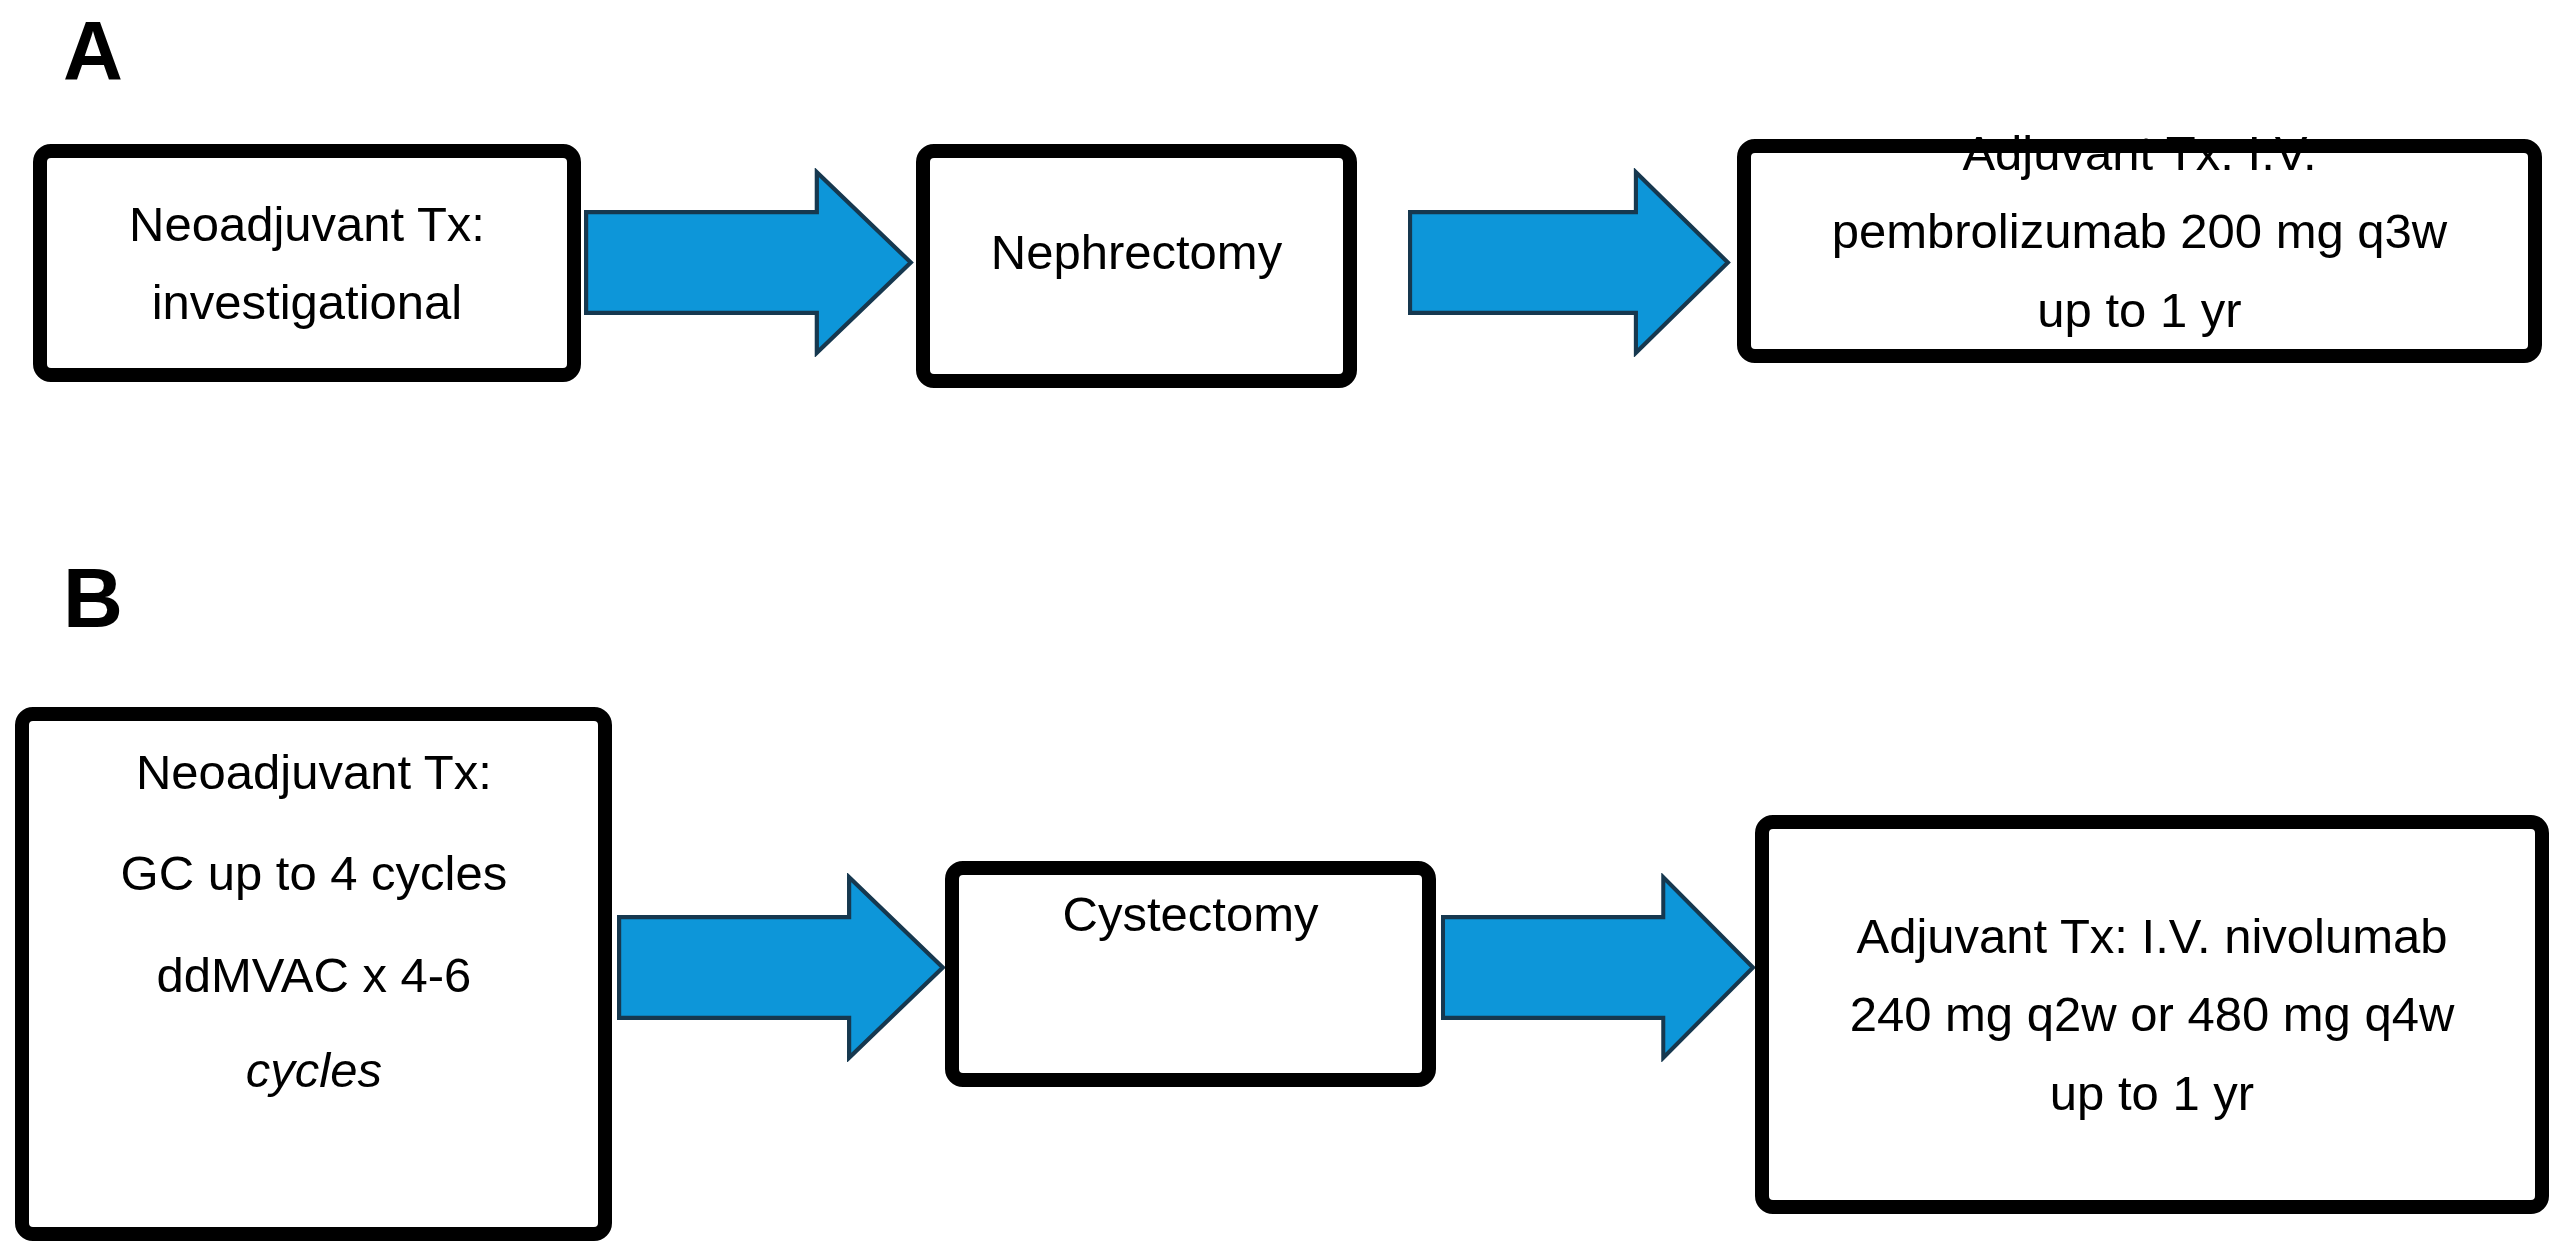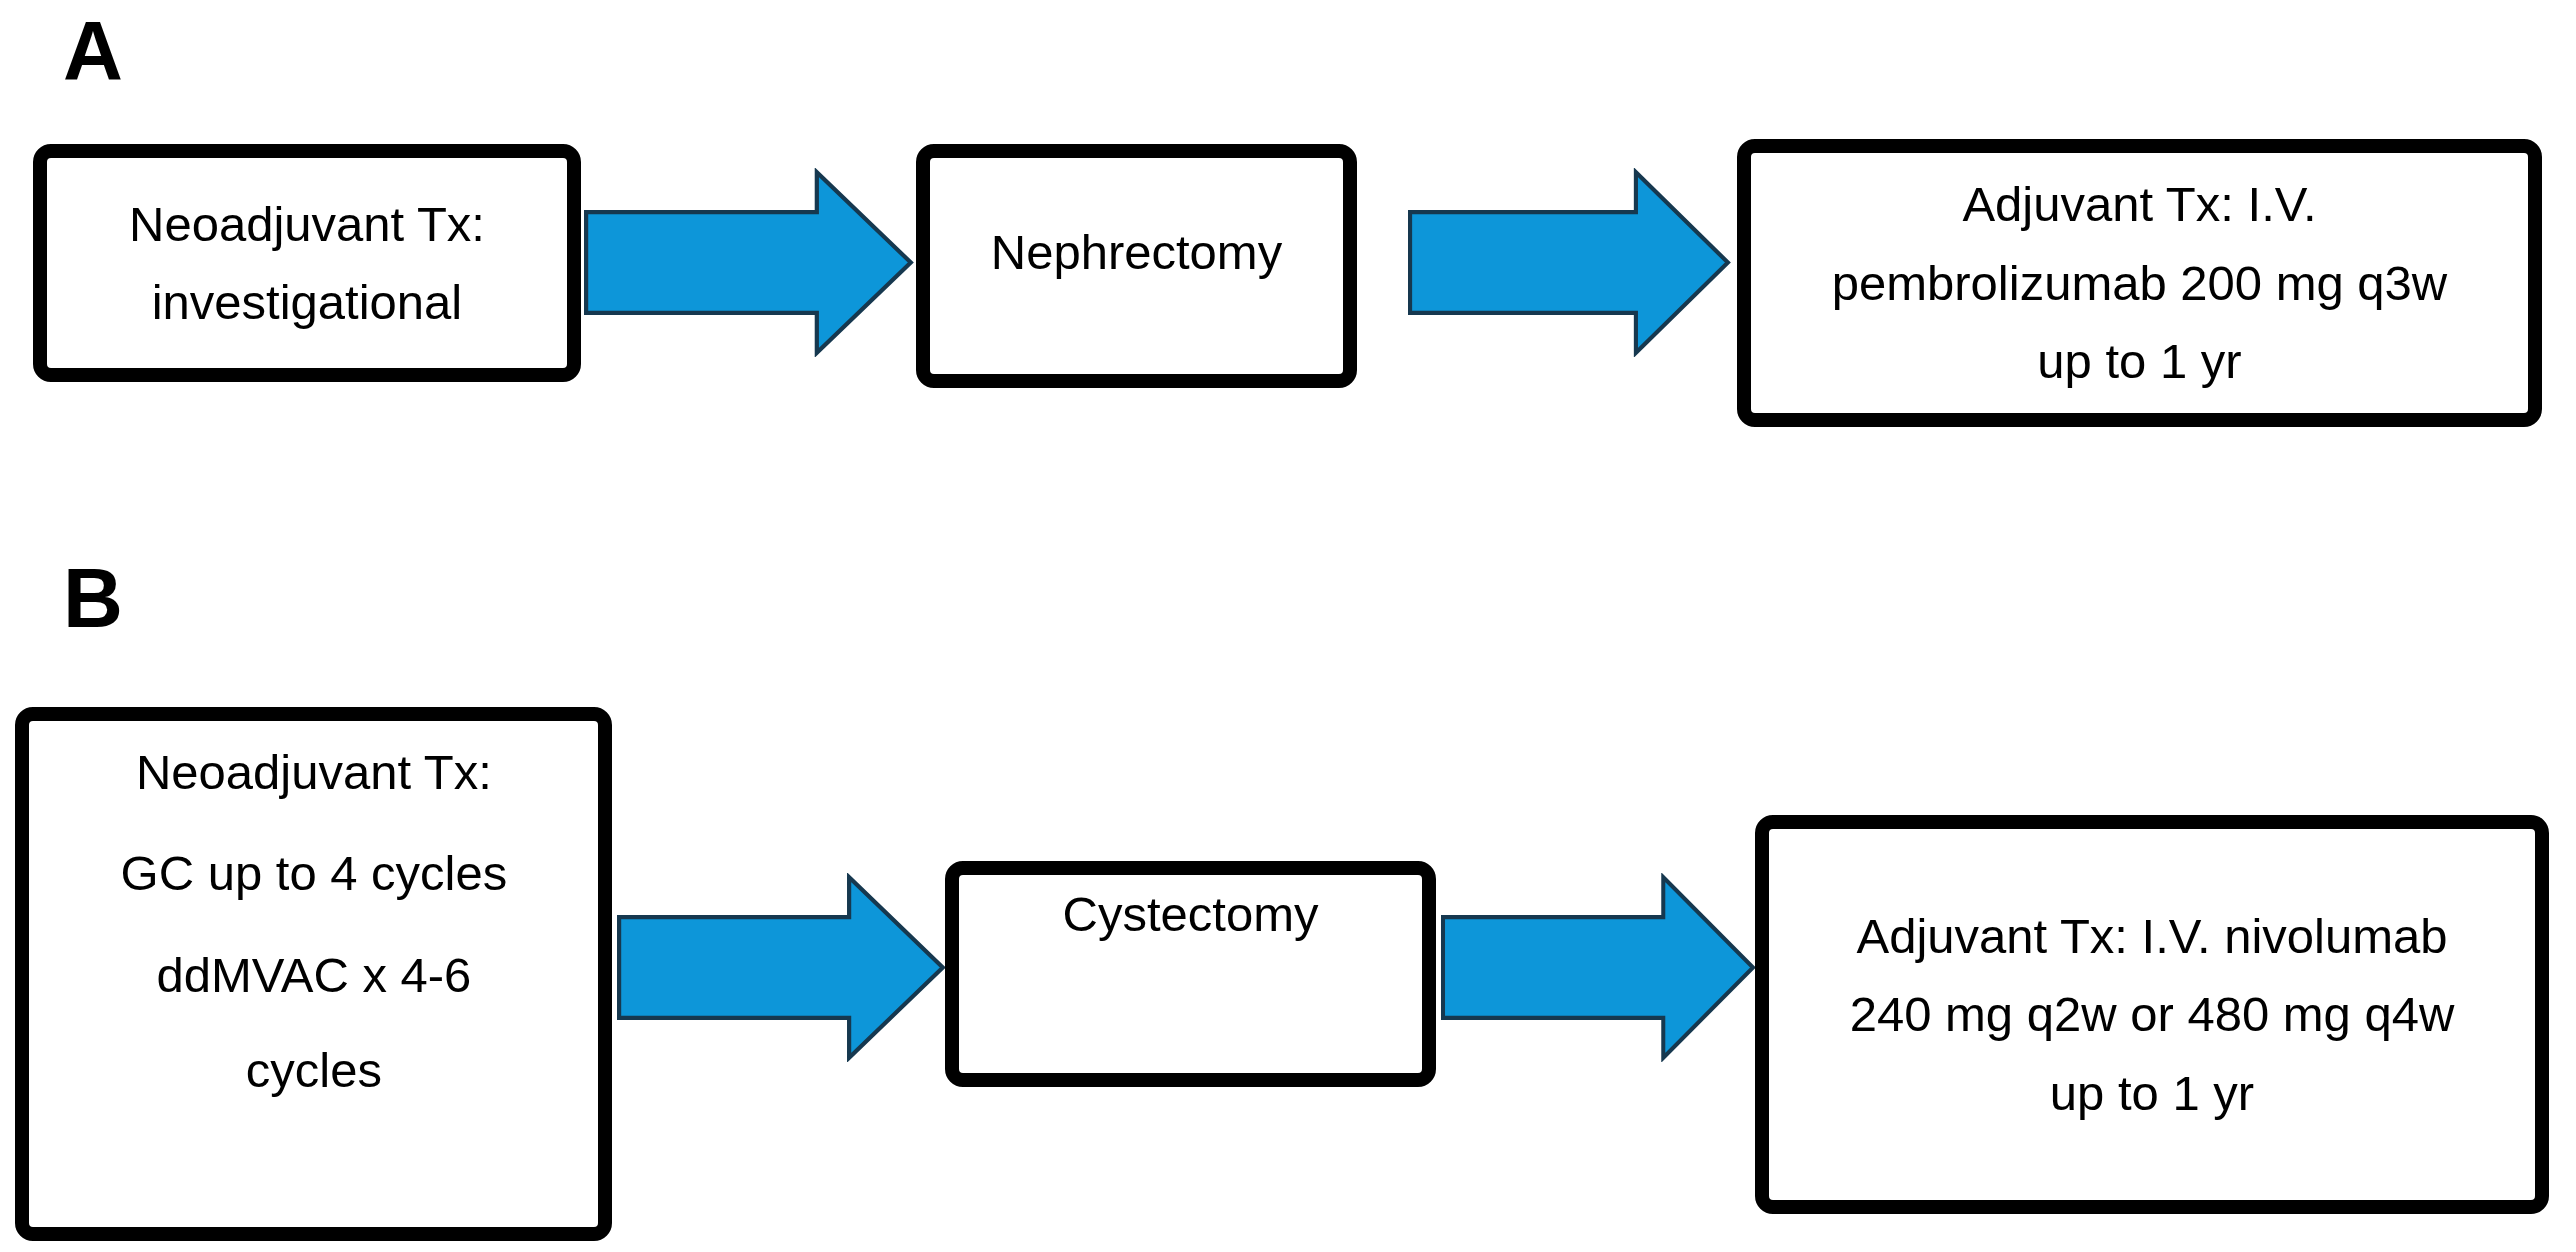--- a/index.html
+++ b/index.html
@@ -35,21 +35,21 @@
     text-align: center;
     font-size: 49px;
     line-height: 1.6;
   }
   .box.center-v { justify-content: center; }
   .box.top-v    { justify-content: flex-start; }
   .line { width: 100%; }
   
   .para-box { line-height: 1.3; padding-top: 19.6px; }
   .para-box .line { margin-bottom: 38px; }
-  .para-box .line.cont { margin-top: -7px; margin-bottom: 10px; }
+  .para-box .line.cont { margin-top: -7px; margin-bottom: 10px; font-style: italic; }
   .arrow {
     position: absolute;
   }
   .arrow polygon {
     fill: var(--arrow-fill, #0d96d9);
     stroke: var(--arrow-stroke, #16384f);
     stroke-width: 6;
     stroke-linejoin: miter;
   }
   .multiline-tight { line-height: 1.6; }
@@ -71,21 +71,21 @@
   </svg>
 
   <div class="box top-v" style="left:916px; top:144px; width:441px; height:244px; padding-top:55px;">
     <div class="line">Nephrectomy</div>
   </div>
 
   <svg class="arrow" style="left:1408px; top:168px;" width="324" height="189" viewBox="0 0 472 270" preserveAspectRatio="none">
     <polygon points="3,63 332,63 332,6 466,135 332,264 332,207 3,207"></polygon>
   </svg>
 
-  <div class="box center-v multiline-tight" style="left:1737px; top:139px; width:805px; height:288px;">
+  <div class="box center-v multiline-tight" style="left:1737px; top:139px; width:805px; height:224px;justify-content:flex-end;">
     <div class="line">Adjuvant Tx: I.V.</div>
     <div class="line">pembrolizumab 200 mg q3w</div>
     <div class="line">up to 1 yr</div>
   </div>
 
   <div class="panel-label" style="left:63px; top:557px;">B</div>
 
   <div class="box top-v para-box" style="left:15.4px; top:707px; width:597px; height:534px;">
     <div class="line">Neoadjuvant Tx:</div>
     <div class="line">GC up to 4 cycles</div>

